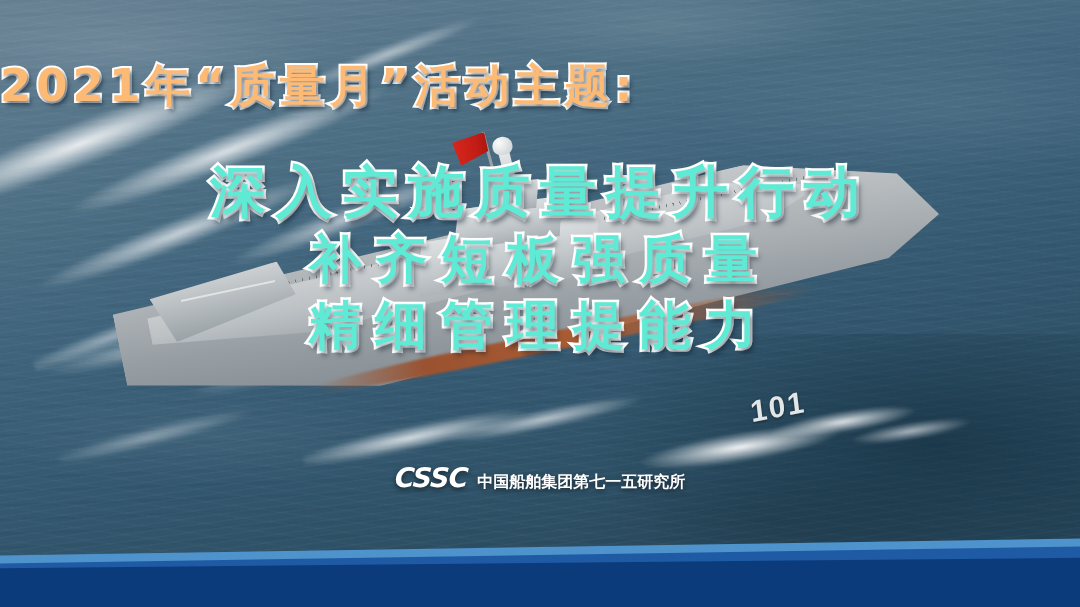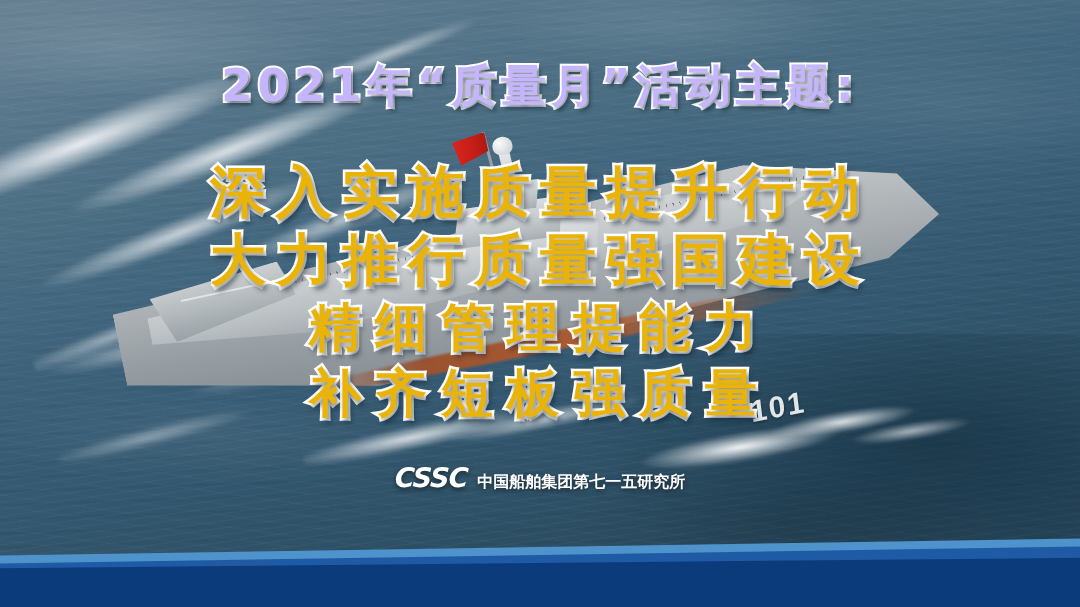--- a/index.html
+++ b/index.html
@@ -239,39 +239,38 @@
   
   .text-layer {
     position: absolute;
     inset: 0;
     z-index: 5;
   }
   .headline {
     position: absolute;
     top: 56px;
     left: 0; right: 0;
-    text-align: center;
     font-size: 45px;
     font-weight: 700;
     letter-spacing: 5px;
-    color: #c4b5fd;
+    color: #fdba74;
     -webkit-text-stroke: 4px #ffffff;
     paint-order: stroke fill;
     text-shadow: 3px 4px 4px rgba(10,25,40,.55);
     font-family: "DejaVu Sans", "Liberation Sans", sans-serif;
   }
   .lines {
     position: absolute;
     top: 158px;
     left: 0; right: 0;
     text-align: center;
   }
   .line {
     display: block;
-    color: #eab308;
+    color: #5eead4;
     font-weight: 700;
     -webkit-text-stroke: 5px #ffffff;
     paint-order: stroke fill;
     text-shadow: 3px 5px 5px rgba(8,22,36,.5);
     font-family: "DejaVu Sans", "Liberation Sans", sans-serif;
   }
   .line-1, .line-2 {
     font-size: 56px;
     letter-spacing: 10px;
     line-height: 68px;
@@ -375,23 +374,22 @@
       <div class="mast"></div>
       <div class="radome"></div>
     </div>
     <div class="hull-num">101</div>
   </div>
 
   <div class="text-layer">
     <div class="headline">2021年“质量月”活动主题:</div>
     <div class="lines">
       <span class="line line-1">深入实施质量提升行动</span>
-      <span class="line line-2">大力推行质量强国建设</span>
+      <span class="line line-4">补齐短板强质量</span>
       <span class="line line-3">精细管理提能力</span>
-      <span class="line line-4">补齐短板强质量</span>
     </div>
     <div class="footer">
       <span class="footer-logo">CSSC</span><span class="footer-name">中国船舶集团第七一五研究所</span>
     </div>
   </div>
 
   <div class="bands">
     <div class="band band-light"></div>
     <div class="band band-mid"></div>
     <div class="band band-dark"></div>

